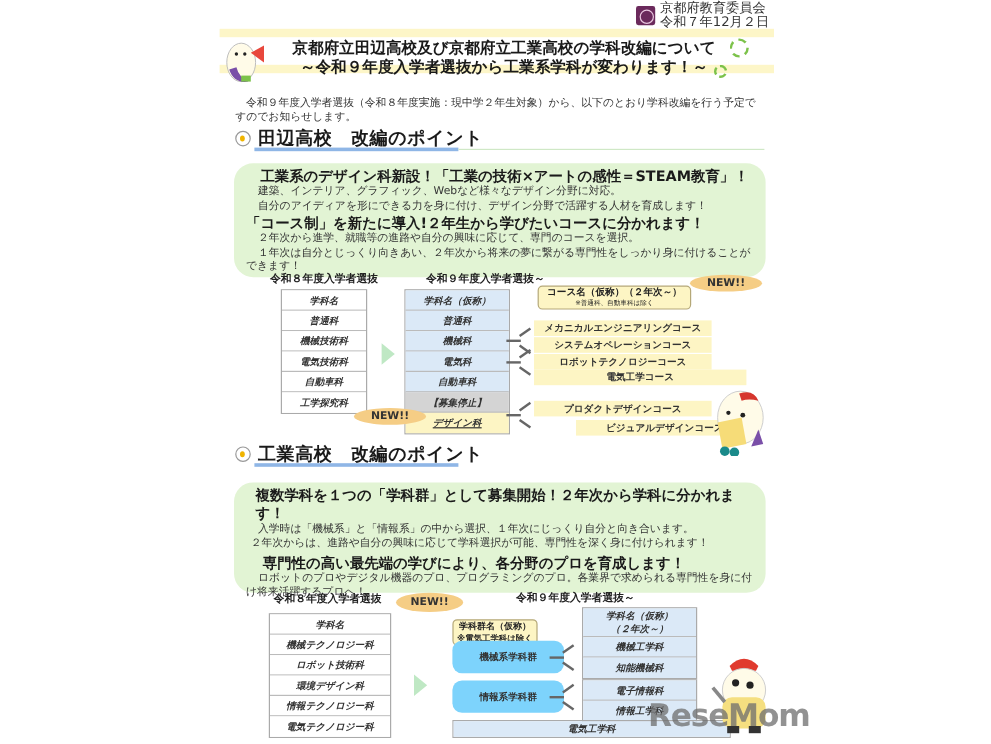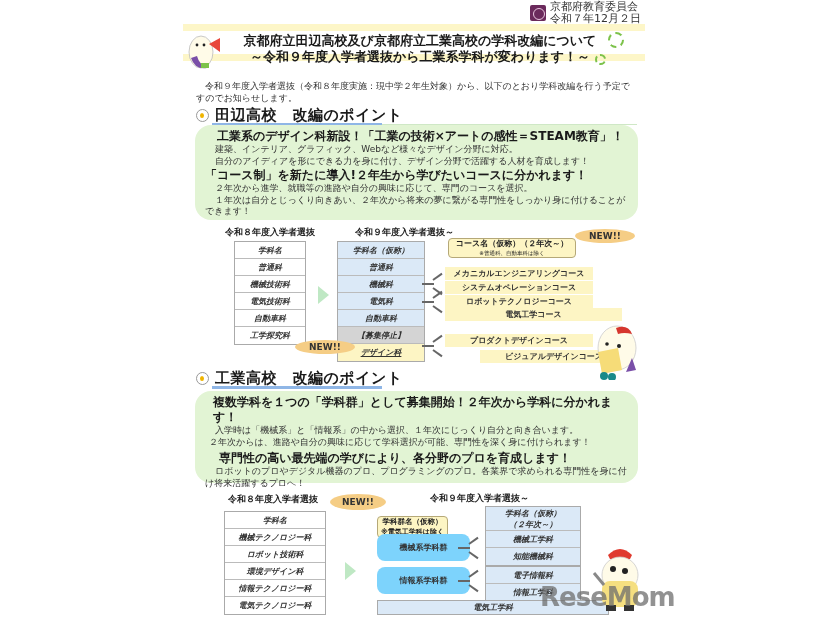--- a/index.html
+++ b/index.html
@@ -16,21 +16,21 @@
   .mascot-a { position: absolute; left: 4px; top: 6px; width: 34px; height: 42px; }
   .gear { position: absolute; border: 2px dashed #7cc24a; border-radius: 50%; }
   .intro { left: 196px; top: 80px; width: 440px; font-size: 9px; line-height: 12px; color: #333; text-indent: 1em; }
   .sec-head { display: flex; align-items: center; gap: 6px; }
   .bulb { width: 14px; height: 16px; position: relative; }
   .bulb::before { content: ""; position: absolute; left: 1px; top: 1px; width: 11px; height: 11px; border: 1.2px solid #999; border-radius: 50%; background: #fff; }
   .bulb::after { content: ""; position: absolute; left: 5px; top: 5px; width: 4px; height: 5px; background: #f0b400; border-radius: 50%; }
   .sec-title { font-size: 15px; font-weight: bold; color: #1a1a1a; letter-spacing: 0.5px; }
   .sec-underline { position: absolute; height: 3px; background: #8fb6e6; }
   .sec-underline-faint { position: absolute; height: 1px; background: #cfe8c6; }
-  .green-box { background: #e2f4d4; border-radius: 16px; padding: 4px 10px; }
+  .green-box { background: #e2f4d4; border-radius: 16px; padding: 4px 10px; margin-top: 11px; }
   .gb-h { font-size: 12px; font-weight: bold; color: #1a1a1a; line-height: 15px; }
   .gb-p { font-size: 9px; line-height: 11.5px; color: #333; padding-left: 10px; }
   .col-label { font-size: 9px; font-weight: bold; color: #222; }
   .tbl { border: 1px solid #aaa; font-style: italic; }
   .tbl .cell { height: 17px; border-bottom: 1px solid #bbb; font-size: 8px; font-weight: bold; text-align: center; line-height: 17px; color: #333; }
   .tbl .cell:last-child { border-bottom: none; }
   .tbl.white .cell { background: #fff; }
   .tbl.blue .cell { background: #dbe9f7; }
   .cell.gray { background: #d4d4d4 !important; }
   .cell.yellow { background: #fdf5c4 !important; text-decoration: underline; }

